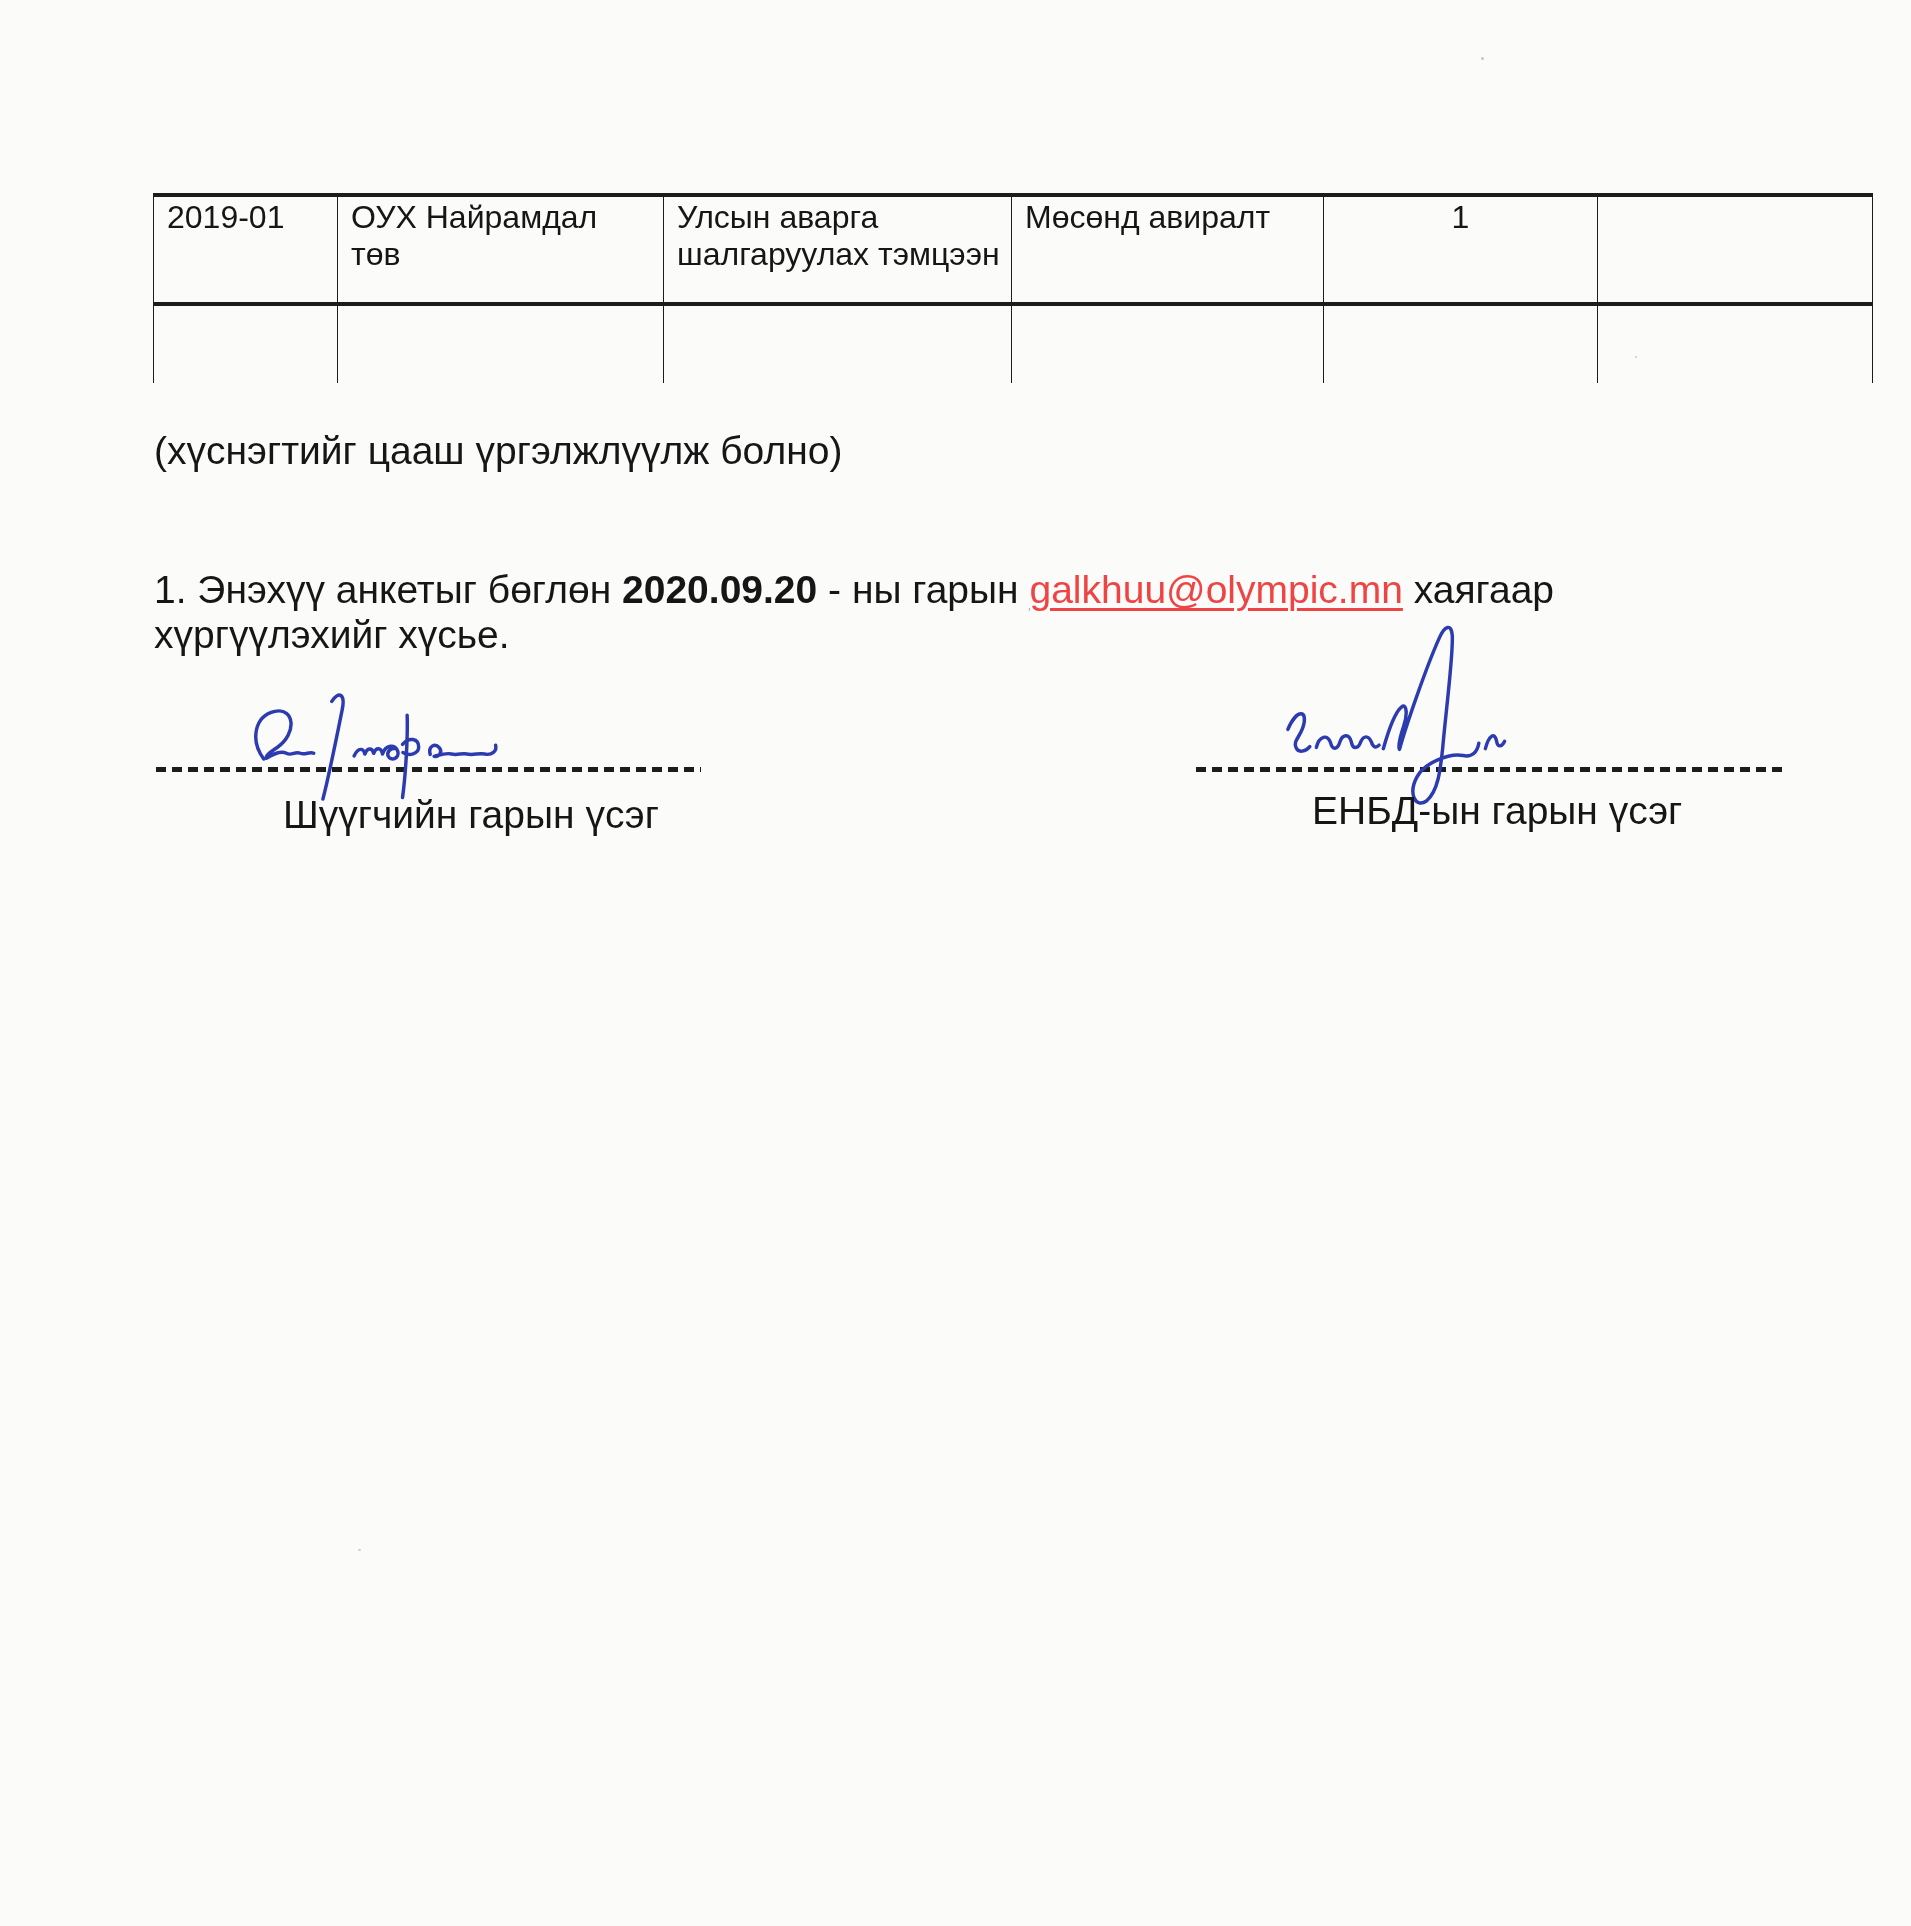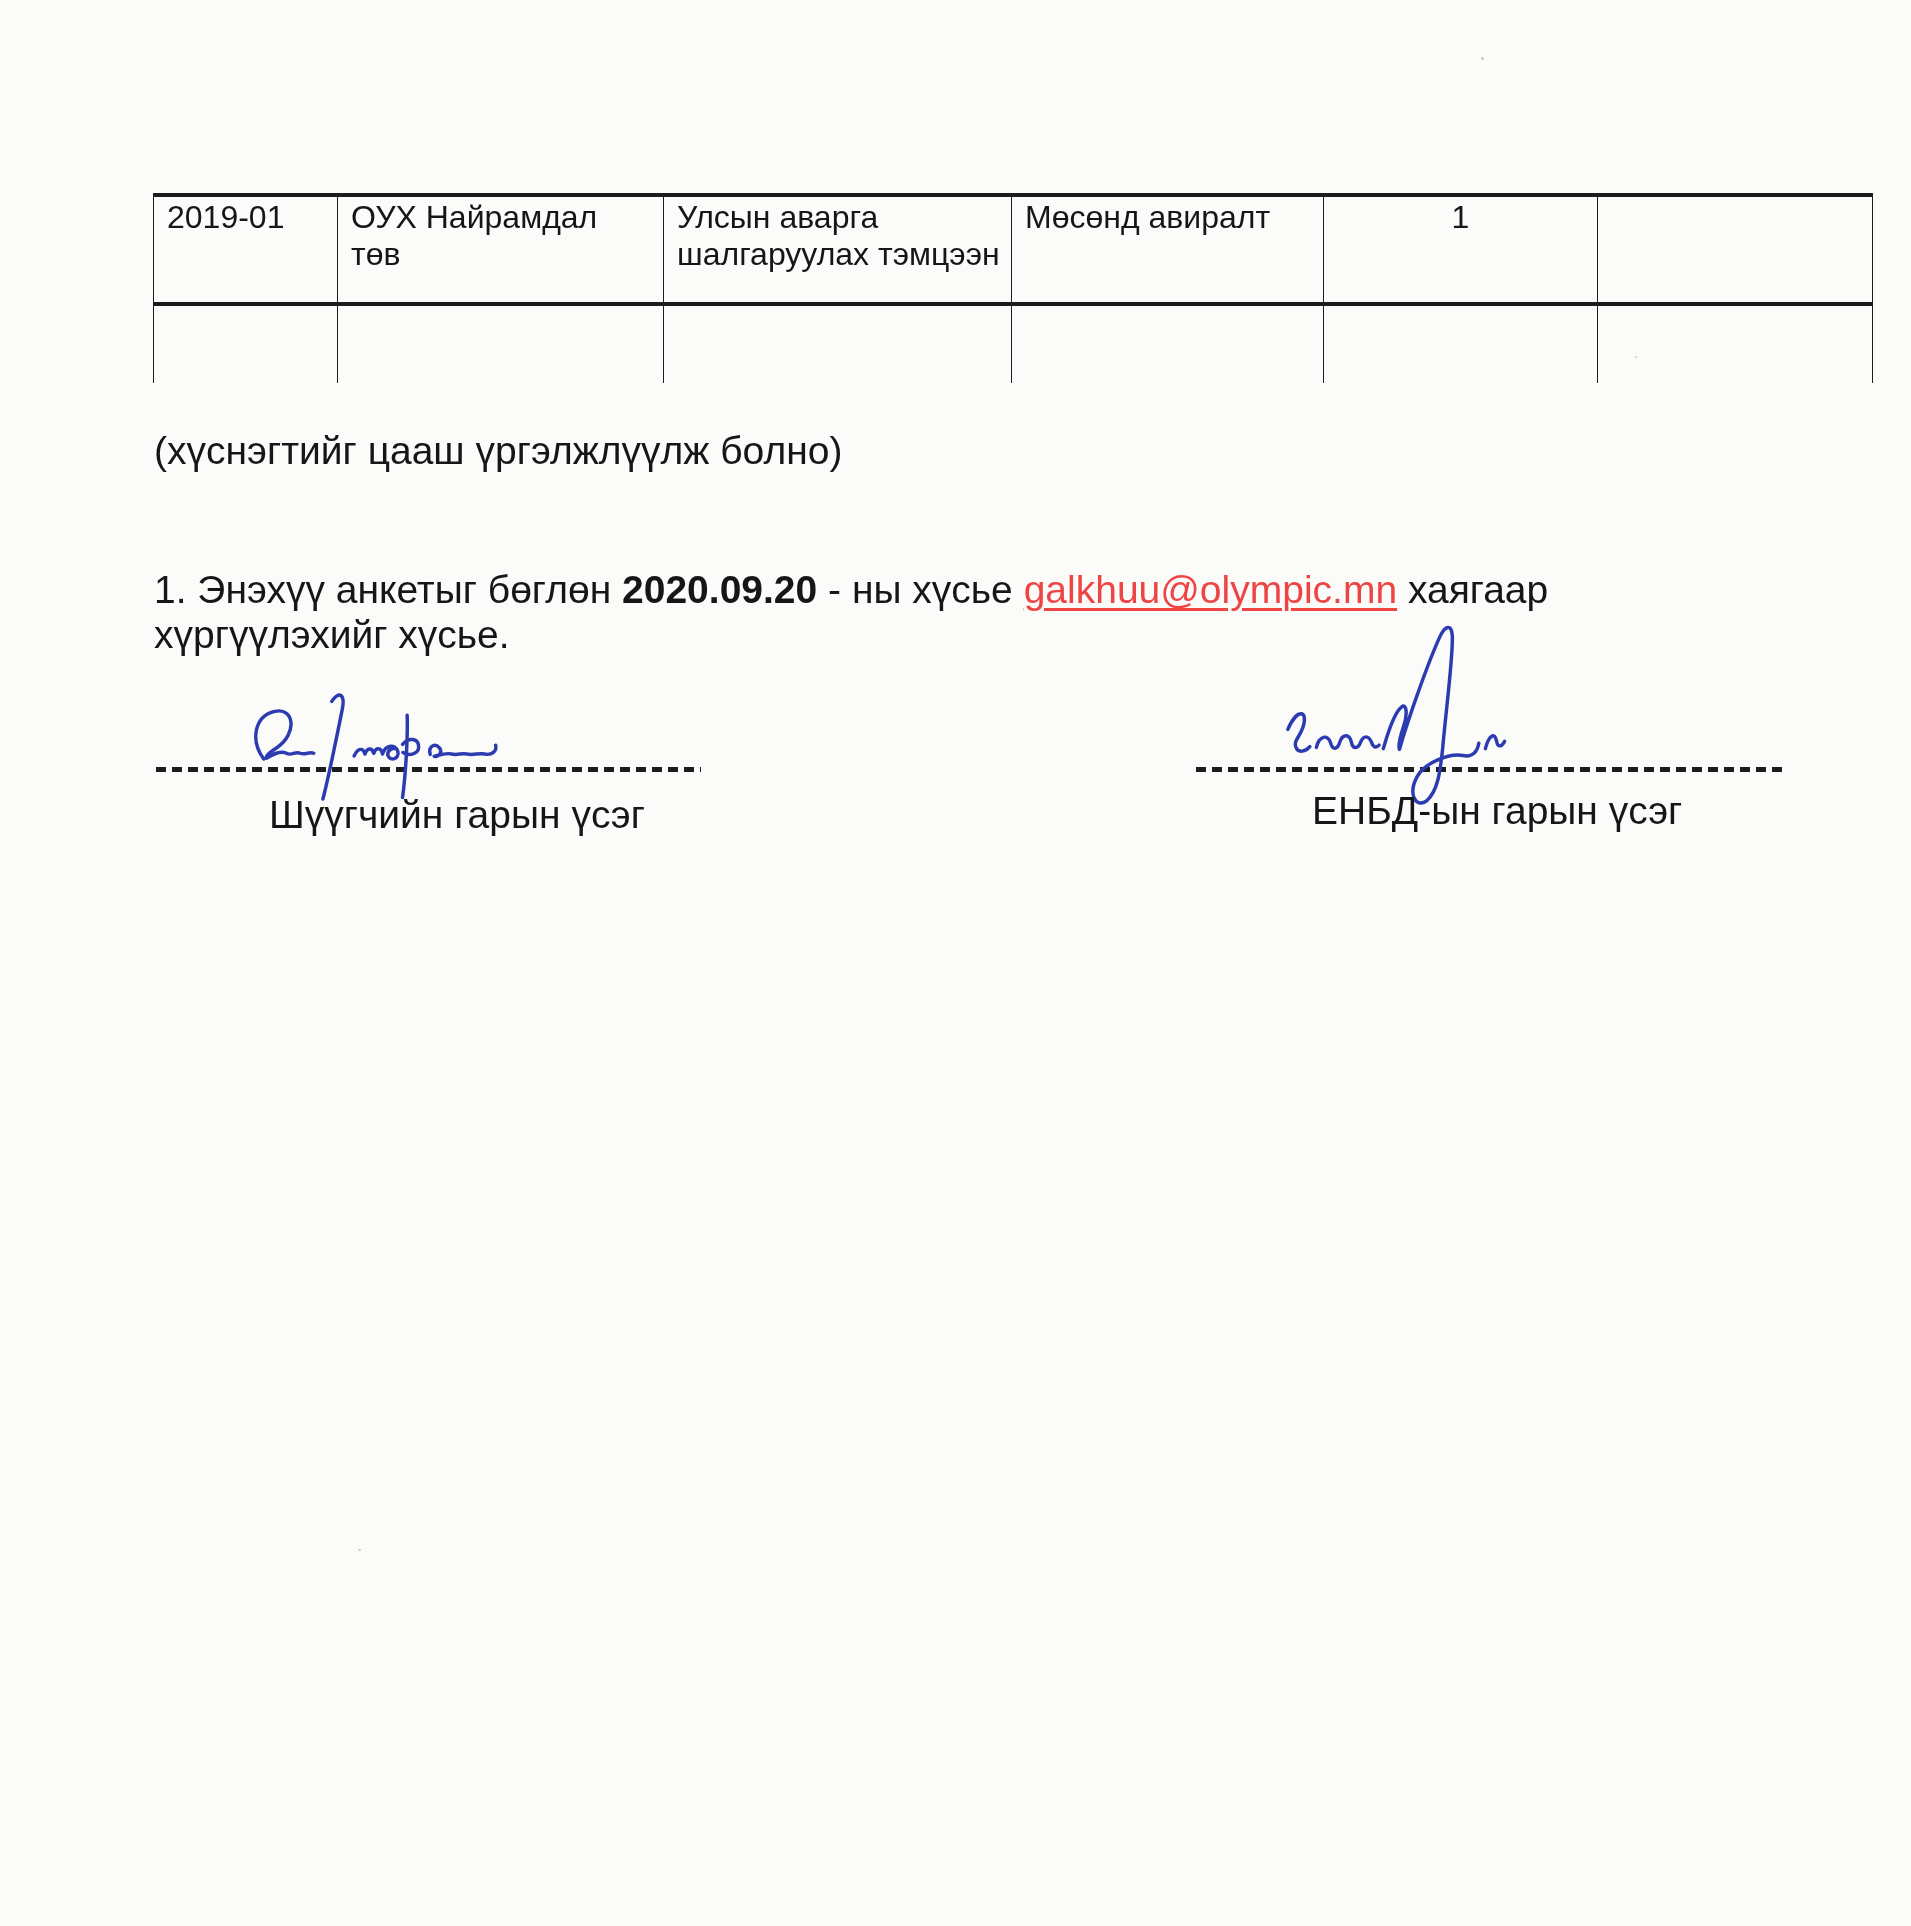--- a/index.html
+++ b/index.html
@@ -26,21 +26,21 @@
   .para { position:absolute; left:154px; top:567px; width:1510px; font-size:39px; line-height:45px; }
   .para .bold { font-weight:bold; }
   .link { color:#ef4444; text-decoration:underline; text-decoration-thickness:2.7px; text-underline-offset:5px; cursor:pointer; }
 
   
   .dash { position:absolute; height:4.6px;
     background:repeating-linear-gradient(90deg,#1c1c1c 0 10px,transparent 10px 16px); }
   .dash-left  { left:156px;  top:767px; width:545px; }
   .dash-right { left:1196px; top:767px; width:589px; }
   .sig-label { position:absolute; font-size:39px; line-height:45px; white-space:nowrap; }
-  .sig-label-left  { left:269px;  top:792px; }
+  .sig-label-left  { left:283px;  top:792px; }
   .sig-label-right { left:1312px; top:788px; }
   .sig-svg { position:absolute; }
   .sig-svg-left  { left:231px;  top:682px; }
   .sig-svg-right { left:1264px; top:619px; }
 
   
   .speck { position:absolute; border-radius:50%; background:rgba(60,60,60,.25); }
   .sp1 { left:1481px; top:57px;  width:2.7px;  height:2.7px; }
   .sp2 { left:1635px; top:356px;  width:2.3px;  height:2.3px; }
   .sp3 { left:358px;  top:1549px; width:3.1px;  height:1.9px; }
@@ -64,21 +64,21 @@
       <div class="td"></div>
       <div class="td"></div>
       <div class="td"></div>
       <div class="td td-center"></div>
       <div class="td"></div>
     </div>
   </div>
 
   <div class="note">(хүснэгтийг цааш үргэлжлүүлж болно)</div>
 
-  <div class="para"><span>1. Энэхүү анкетыг бөглөн </span><span class="bold">2020.09.20</span><span> - ны хүсье </span><a class="link">galkhuu@olympic.mn</a><span> хаягаар хүргүүлэхийг хүсье.</span></div>
+  <div class="para"><span>1. Энэхүү анкетыг бөглөн </span><span class="bold">2020.09.20</span><span> - ны гарын </span><a class="link">galkhuu@olympic.mn</a><span> хаягаар хүргүүлэхийг хүсье.</span></div>
 
   <div class="dash dash-left"></div>
   <svg class="sig-svg sig-svg-left" width="300" height="131" viewBox="0 0 780 340" fill="none" stroke="#2c3cb0" stroke-width="9" stroke-linecap="round" stroke-linejoin="round">
     <path d="M85,200 C50,152 60,88 114,76 C166,65 172,134 120,170 C99,184 88,193 92,198 C112,186 130,177 144,185 C158,193 166,179 180,185 C194,191 203,179 215,185"></path>
     <path d="M262,50 C280,22 298,30 289,72 C275,142 253,250 239,304"></path>
     <path d="M320,192 C331,169 344,171 348,187 C354,171 366,169 371,185 C377,169 390,169 394,187 C401,163 428,159 434,181 C438,199 415,207 408,191 C405,179 417,171 428,173"></path>
     <path d="M458,86 C460,142 454,242 446,300"></path>
     <path d="M446,162 C463,141 488,147 488,169 C488,187 463,193 447,183"></path>
     <path d="M518,188 C512,167 530,157 542,171 C550,181 542,195 528,193 C544,189 560,183 574,187 C590,191 600,183 614,187 C632,191 644,183 660,187 C678,191 692,179 688,164"></path>
   </svg>

